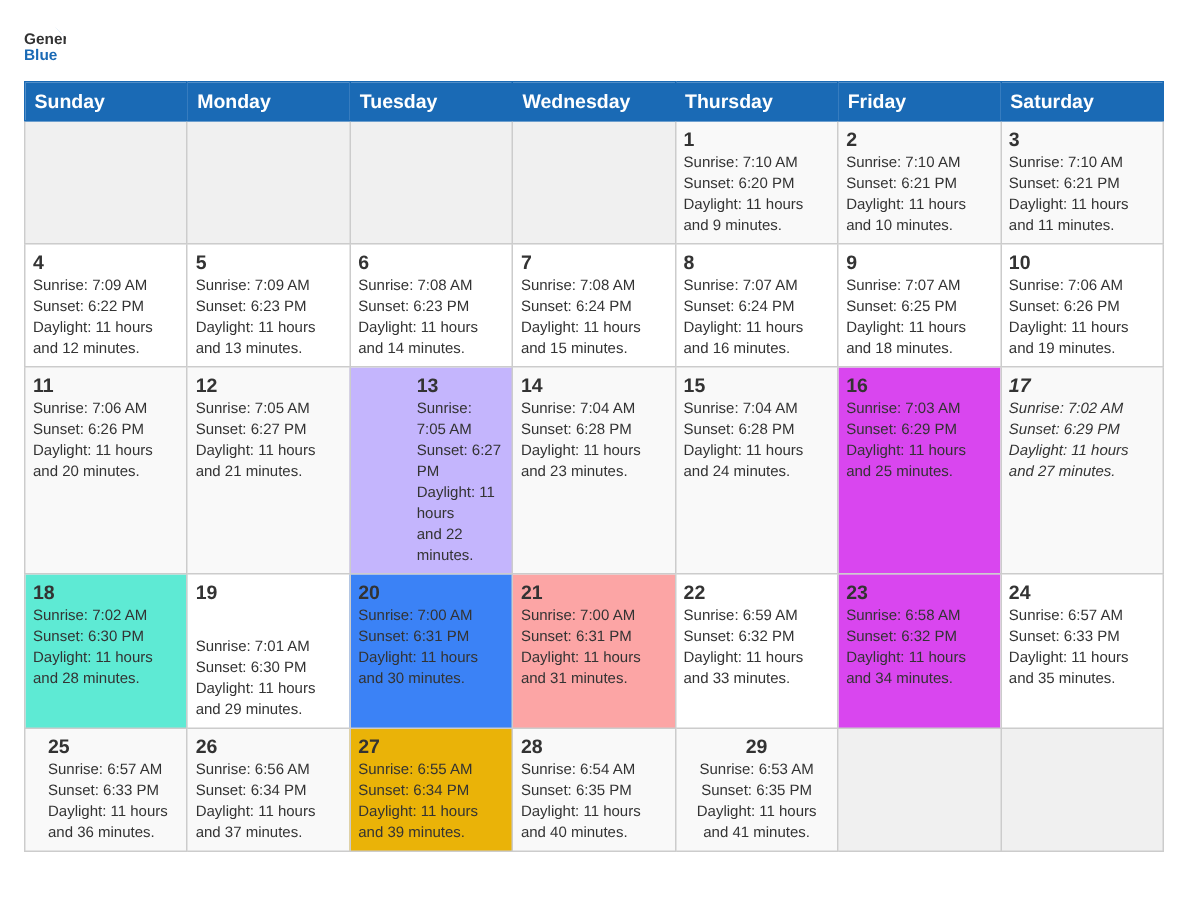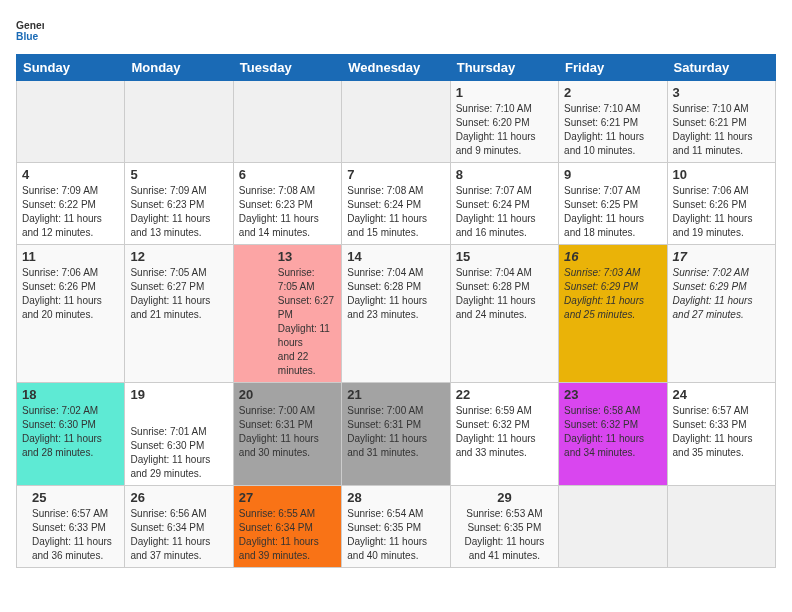--- a/index.html
+++ b/index.html
@@ -198,42 +198,42 @@
 Daylight: 11 hours
 and 20 minutes.</div>
         </td>
         <td style="background-color: rgb(249, 249, 249);">
           <span class="day-number">12</span>
           <div class="day-info" style="white-space: pre-line;">Sunrise: 7:05 AM
 Sunset: 6:27 PM
 Daylight: 11 hours
 and 21 minutes.</div>
         </td>
-        <td style="background-color: #fca5a5; padding-left: 44px;">
+        <td style="background-color: #c4b5fd; padding-left: 44px;">
           <span class="day-number">13</span>
           <div class="day-info" style="white-space: pre-line;">Sunrise: 7:05 AM
 Sunset: 6:27 PM
 Daylight: 11 hours
 and 22 minutes.</div>
         </td>
         <td style="background-color: rgb(249, 249, 249);">
           <span class="day-number">14</span>
           <div class="day-info" style="white-space: pre-line;">Sunrise: 7:04 AM
 Sunset: 6:28 PM
 Daylight: 11 hours
 and 23 minutes.</div>
         </td>
         <td style="background-color: rgb(249, 249, 249);">
           <span class="day-number">15</span>
           <div class="day-info" style="white-space: pre-line;">Sunrise: 7:04 AM
 Sunset: 6:28 PM
 Daylight: 11 hours
 and 24 minutes.</div>
         </td>
-        <td style="background-color: #eab308; font-style: italic;">
+        <td style="background-color: #d946ef;">
           <span class="day-number">16</span>
           <div class="day-info" style="white-space: pre-line;">Sunrise: 7:03 AM
 Sunset: 6:29 PM
 Daylight: 11 hours
 and 25 minutes.</div>
         </td>
         <td style="background-color: rgb(249, 249, 249); font-style: italic;">
           <span class="day-number">17</span>
           <div class="day-info" style="white-space: pre-line;">Sunrise: 7:02 AM
 Sunset: 6:29 PM
@@ -249,28 +249,28 @@
 Daylight: 11 hours
 and 28 minutes.</div>
         </td>
         <td style="background-color: rgb(255, 255, 255);">
           <span class="day-number">19</span>
           <div class="day-info" style="white-space: pre-line; margin-top: 23px;">Sunrise: 7:01 AM
 Sunset: 6:30 PM
 Daylight: 11 hours
 and 29 minutes.</div>
         </td>
-        <td style="background-color: #a3a3a3;">
+        <td style="background-color: #3b82f6;">
           <span class="day-number">20</span>
           <div class="day-info" style="white-space: pre-line;">Sunrise: 7:00 AM
 Sunset: 6:31 PM
 Daylight: 11 hours
 and 30 minutes.</div>
         </td>
-        <td style="background-color: #a3a3a3; margin-top: 12px;">
+        <td style="background-color: #fca5a5; margin-top: 12px;">
           <span class="day-number">21</span>
           <div class="day-info" style="white-space: pre-line;">Sunrise: 7:00 AM
 Sunset: 6:31 PM
 Daylight: 11 hours
 and 31 minutes.</div>
         </td>
         <td style="background-color: rgb(255, 255, 255);">
           <span class="day-number">22</span>
           <div class="day-info" style="white-space: pre-line;">Sunrise: 6:59 AM
 Sunset: 6:32 PM
@@ -300,21 +300,21 @@
 Daylight: 11 hours
 and 36 minutes.</div>
         </td>
         <td style="background-color: rgb(249, 249, 249);">
           <span class="day-number">26</span>
           <div class="day-info" style="white-space: pre-line;">Sunrise: 6:56 AM
 Sunset: 6:34 PM
 Daylight: 11 hours
 and 37 minutes.</div>
         </td>
-        <td style="background-color: #f97316;">
+        <td style="background-color: #eab308;">
           <span class="day-number">27</span>
           <div class="day-info" style="white-space: pre-line;">Sunrise: 6:55 AM
 Sunset: 6:34 PM
 Daylight: 11 hours
 and 39 minutes.</div>
         </td>
         <td style="background-color: rgb(249, 249, 249);">
           <span class="day-number">28</span>
           <div class="day-info" style="white-space: pre-line;">Sunrise: 6:54 AM
 Sunset: 6:35 PM

